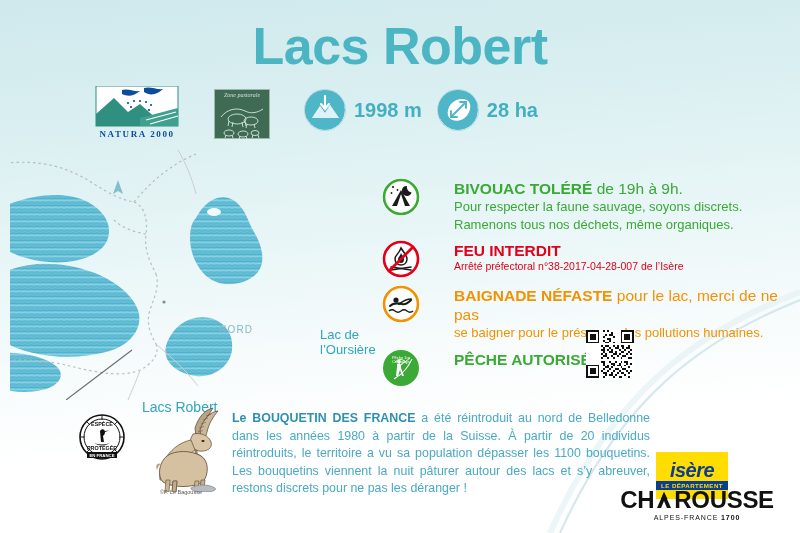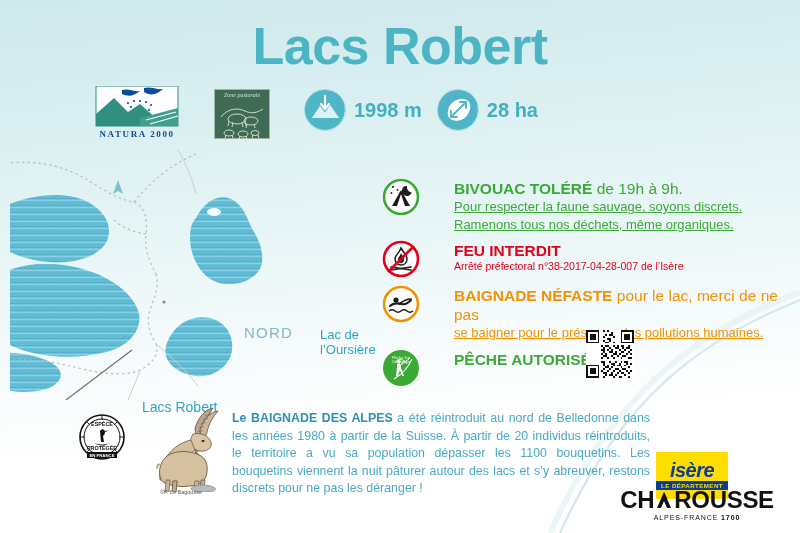--- a/index.html
+++ b/index.html
@@ -62,34 +62,34 @@
 
   
   .map { position: absolute; left: 10px; top: 150px; width: 380px; height: 250px; }
   .map-label {
     position: absolute; color: #2fa6bd; font-size: 13px; line-height: 1.15;
   }
   .lbl-lacsrobert { left: 132px; top: 249px; font-size: 14px; }
   .lbl-oursiere   { left: 310px; top: 178px; }
   .lbl-nord {
     position: absolute; left: 209px; top: 174px;
-    color: #86b9c4; font-size: 15px; letter-spacing: 1.2px; margin-left: 25px;
+    color: #86b9c4; font-size: 10px; letter-spacing: 1.2px;
   }
 
   
   .rules { position: absolute; left: 382px; top: 178px; width: 400px; }
   .rule { display: flex; align-items: flex-start; gap: 10px; margin-bottom: 7px; }
   .rule-badge {
     flex: 0 0 auto; width: 38px; height: 38px; border-radius: 50%;
     position: relative; background: #fff;
   }
   .rule-text { padding-top: 1px; margin-left: 24px; }
   .rule-head { font-size: 15.5px; font-weight: bold; line-height: 1.25; }
   .rule-head .hnorm { font-weight: normal; }
-  .rule-sub { font-size: 13px; line-height: 1.32; text-decoration: underline; }
+  .rule-sub { font-size: 13px; line-height: 1.32; }
   .rule-small { font-size: 10.5px; line-height: 1.3; }
 
   .c-green  { color: #3ba935; }
   .c-red    { color: #e2001a; }
   .c-orange { color: #f39200; }
 
   .qr {
     position: absolute; left: 586px; top: 330px;
     width: 48px; height: 48px;
     background: #fff;
@@ -514,21 +514,21 @@
       <path d="M62,77 L61,86 L65,86 L66,77 Z" fill="#c9b493" stroke="#6b5a45" stroke-width="0.7"></path>
       <path d="M68,76 L67,85 L71,85 L72,76 Z" fill="#c2ad8c" stroke="#6b5a45" stroke-width="0.7"></path>
 
       <path d="M28,60 C24,58 22,62 24,66 C25,63 26,61 28,60 Z" fill="#b9a588"></path>
 
       <path d="M58,84 C64,80 76,80 82,84 C84,86 80,88 72,88 C64,88 58,87 58,84 Z" fill="#b6bcc0" stroke="#7b8288" stroke-width="0.7"></path>
     </svg>
   </div>
   <div class="ibex-credit">©F. Le Bagousse</div>
 
-  <div class="para"><b>Le BAIGNADE DES ALPES</b><span> a été réintroduit au nord de Belledonne dans les années 1980 à partir de la Suisse. À partir de 20 individus réintroduits, le territoire a vu sa population dépasser les 1100 bouquetins. Les bouquetins viennent la nuit pâturer autour des lacs et s’y abreuver, restons discrets pour ne pas les déranger !</span></div>
+  <div class="para"><b>Le BOUQUETIN DES FRANCE</b><span> a été réintroduit au nord de Belledonne dans les années 1980 à partir de la Suisse. À partir de 20 individus réintroduits, le territoire a vu sa population dépasser les 1100 bouquetins. Les bouquetins viennent la nuit pâturer autour des lacs et s’y abreuver, restons discrets pour ne pas les déranger !</span></div>
 
   <div class="isere">
     <div class="isere-main">isère</div>
     <div class="isere-sub">LE DÉPARTEMENT</div>
   </div>
 
   <div class="chamrousse">
     <div class="cham-main">
         <span>CH</span>
         <svg width="22" height="20" viewBox="0 0 22 20" style="margin:0 -1px;">

